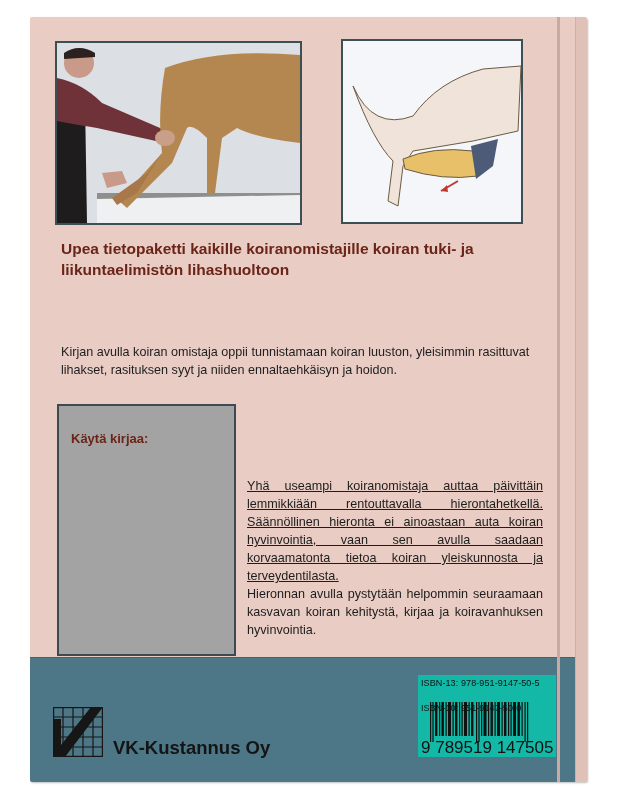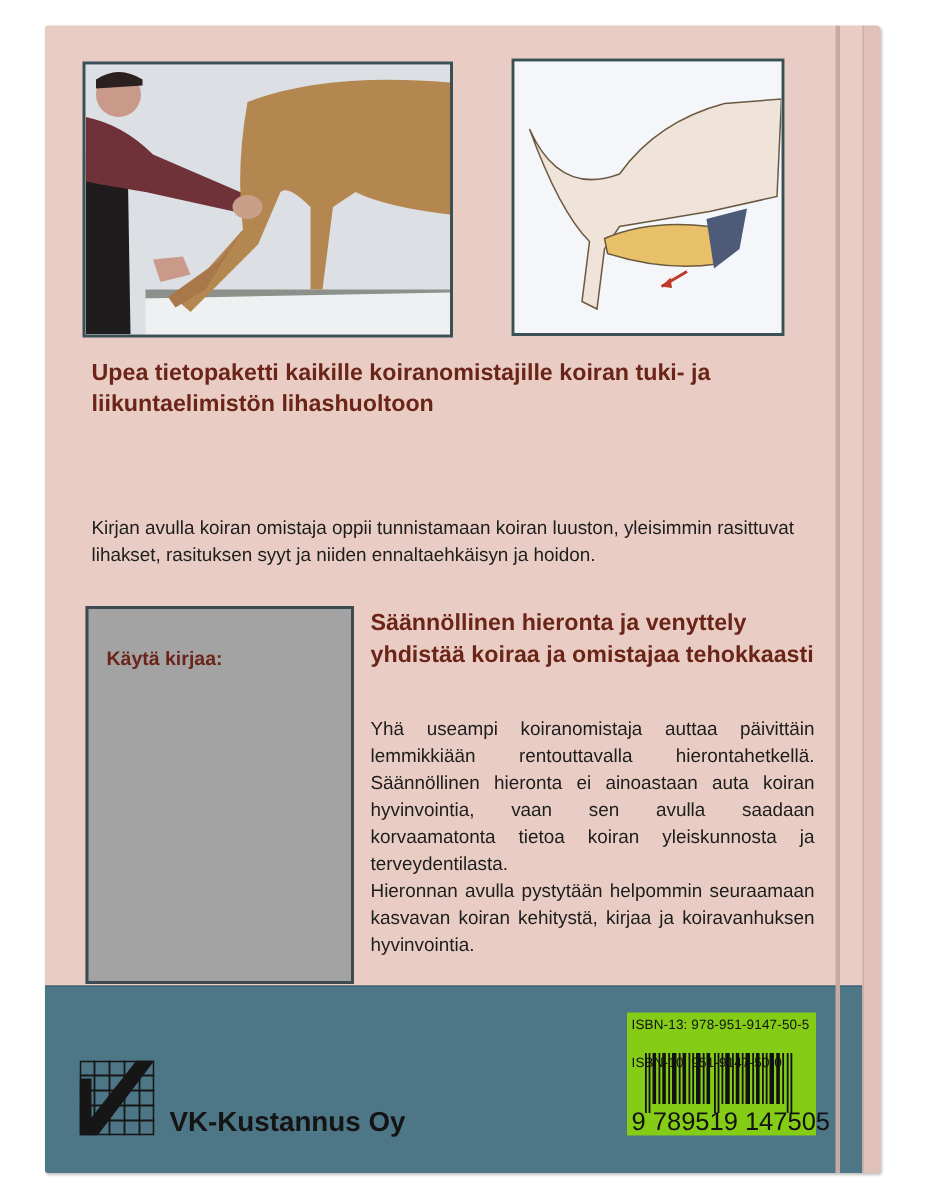--- a/index.html
+++ b/index.html
@@ -13,26 +13,26 @@
   .para{position:absolute;left:31px;font-size:12.6px;line-height:18px;color:#1d1d1d;width:500px;}
   .p1{top:277px;}
   .p2{top:326px;}
   .sidebox{position:absolute;left:27px;top:387px;width:175px;height:248px;background:#a3a3a3;border:2px solid #3d4a52;}
   .sidebox-title{position:absolute;left:12px;top:25px;color:#6b2418;font-weight:bold;font-size:13px;}
   .sidebox ul{position:absolute;left:12px;top:55px;margin:0;padding:0;list-style:none;width:160px;}
   .sidebox li{position:relative;padding-left:14px;font-size:12.8px;line-height:17px;color:#1d1d1d;margin-bottom:16px;}
   .sidebox li .dot{position:absolute;left:1px;top:6px;width:5px;height:5px;border-radius:50%;background:#7a2a1c;}
   .sub-headline{position:absolute;left:217px;top:388px;width:300px;color:#6b2418;font-weight:bold;font-size:15.5px;line-height:21px;}
   .rpara{position:absolute;left:217px;width:296px;font-size:12.6px;line-height:18px;color:#1d1d1d;text-align:justify;}
-  .rp1{top:460px;}
+  .rp1{top:460px;text-decoration:underline;}
   .rp2{top:568px;}
   .band{position:absolute;left:0;top:640px;width:545px;height:125px;background:#4d7787;border-top:1px solid #3f6574;}
   .logo{position:absolute;left:23px;top:49px;width:50px;height:50px;}
   .publisher{position:absolute;left:83px;top:79px;font-weight:bold;font-size:18.5px;color:#141414;}
-  .barcode{position:absolute;left:388px;top:17px;width:126px;height:82px;background:#84cc16;text-align:right;}
+  .barcode{position:absolute;left:388px;top:17px;width:138px;height:82px;background:#14b8a6;text-align:right;}
   .isbn{position:absolute;left:3px;font-size:9px;color:#111;letter-spacing:0.1px;}
   .isbn13{top:3px;}
   .isbn10{top:28px;}
   .bars{position:absolute;left:12px;top:27px;width:100px;height:40px;}
   .digits{position:absolute;left:3px;top:63px;font-size:17px;color:#111;white-space:nowrap;}
 </style>
 </head>
 <body>
 
 <div class="book">
@@ -64,21 +64,20 @@
     </svg>
   </div>
 
   <div class="headline">Upea tietopaketti kaikille koiranomistajille koiran tuki- ja liikuntaelimistön lihashuoltoon</div>
   <div class="para p2">Kirjan avulla koiran omistaja oppii tunnistamaan koiran luuston, yleisimmin rasittuvat lihakset, rasituksen syyt ja niiden ennaltaehkäisyn ja hoidon.</div>
 
   <div class="sidebox">
     <div class="sidebox-title">Käytä kirjaa:</div>
   </div>
 
-  <div class="sub-headline">Säännöllinen hieronta ja venyttely yhdistää koiraa ja omistajaa tehokkaasti</div>
   <div class="rpara rp1">Yhä useampi koiranomistaja auttaa päivittäin lemmikkiään rentouttavalla hierontahetkellä. Säännöllinen hieronta ei ainoastaan auta koi­ran hyvinvointia, vaan sen avulla saadaan korvaamatonta tietoa koiran yleiskunnosta ja terveydentilasta.</div>
   <div class="rpara rp2">Hieronnan avulla pystytään helpommin seu­raamaan kasvavan koiran kehitystä, kirjaa ja koiravanhuksen hyvinvointia.</div>
 
   <div class="band">
     <svg class="logo" viewBox="0 0 50 50">
       <g stroke="#161616" stroke-width="1.2" fill="none">
         <rect x="0.6" y="0.6" width="48.8" height="48.8"></rect>
         <line x1="10" y1="0" x2="10" y2="50"></line>
           <line x1="20" y1="0" x2="20" y2="50"></line>
         <line x1="30" y1="0" x2="30" y2="50"></line>

